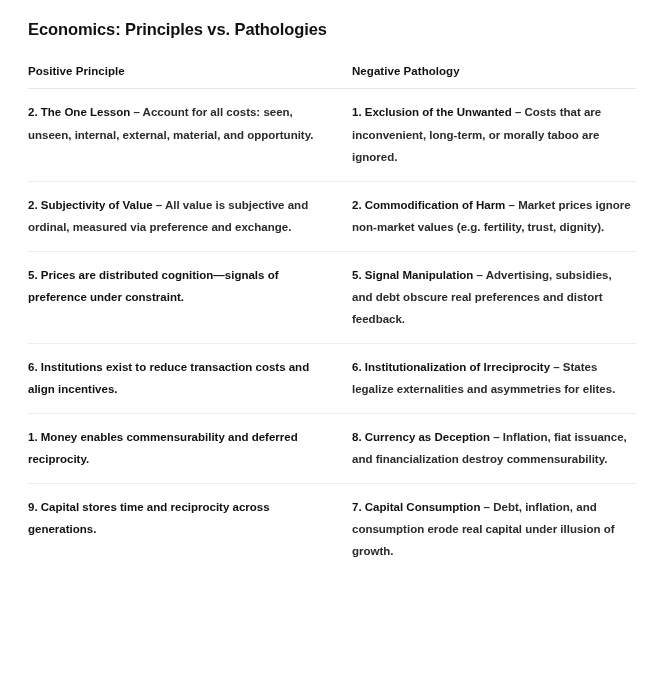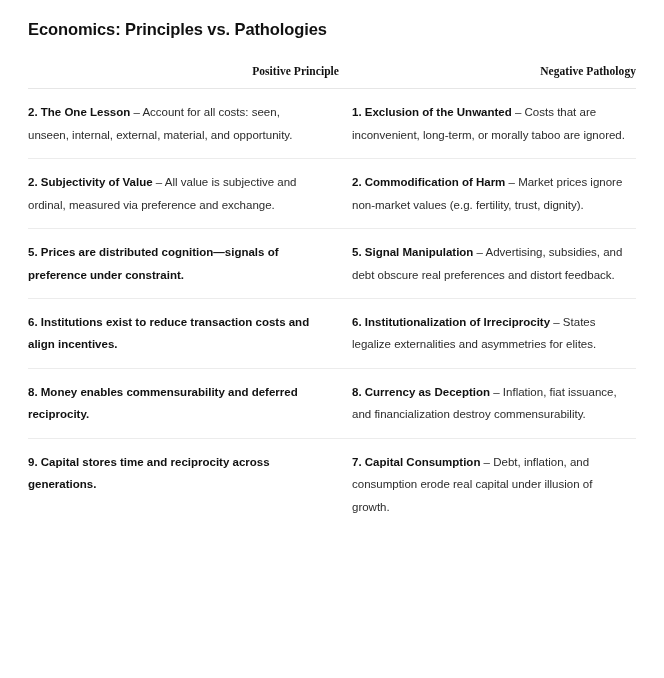--- a/index.html
+++ b/index.html
@@ -35,29 +35,28 @@
   .compare-table {
     width: 608px;
     border-collapse: collapse;
     table-layout: fixed;
     margin-top: 25px;
   }
   .compare-table col.col-left  { width: 311px; }
   .compare-table col.col-right { width: 297px; }
 
   .compare-table thead th {
-    text-align: right;
+    text-align: left;
     font-size: 11.5px;
     font-weight: 700;
     color: #111111;
     padding: 0 0 11px 0;
     border-bottom: 1px solid #e6e6e6;
     vertical-align: bottom;
     letter-spacing: 0.05px;
-    font-family: Liberation Serif, serif;
   }
   .compare-table thead th.cell-right {
     padding-left: 13px;
   }
 
   .compare-table tbody td {
     font-size: 11.5px;
     line-height: 1.95;
     color: #2b2b2b;
     padding: 12px 18px 12px 0;
@@ -69,21 +68,21 @@
     padding-right: 4px;
   }
   .compare-table tbody tr:last-child td {
     border-bottom: none;
   }
   .term {
     font-weight: 700;
     color: #111111;
   }
   .desc {
-    font-weight: 400;
+    font-weight: 700;
     color: #2b2b2b;
   }
 </style>
 </head>
 <body>
 
 <div class="page">
 
   <h1 class="page-title">Economics: Principles vs. Pathologies</h1>
 
@@ -109,21 +108,21 @@
         </tr>
         <tr>
           <td class="cell-left"><span class="term">5. Prices are distributed cognition—signals of preference under constraint.</span><span class="desc"></span></td>
           <td class="cell-right"><span class="term">5. Signal Manipulation</span><span class="desc"> – Advertising, subsidies, and debt obscure real preferences and distort feedback.</span></td>
         </tr>
         <tr>
           <td class="cell-left"><span class="term">6. Institutions exist to reduce transaction costs and align incentives.</span><span class="desc"></span></td>
           <td class="cell-right"><span class="term">6. Institutionalization of Irreciprocity</span><span class="desc"> – States legalize externalities and asymmetries for elites.</span></td>
         </tr>
         <tr>
-          <td class="cell-left"><span class="term">8. Money enables commensurability and deferred reciprocity.</span><span class="desc"></span></td>
+          <td class="cell-left"><span class="term">1. Money enables commensurability and deferred reciprocity.</span><span class="desc"></span></td>
           <td class="cell-right"><span class="term">8. Currency as Deception</span><span class="desc"> – Inflation, fiat issuance, and financialization destroy commensurability.</span></td>
         </tr>
         <tr>
           <td class="cell-left"><span class="term">9. Capital stores time and reciprocity across generations.</span><span class="desc"></span></td>
           <td class="cell-right"><span class="term">7. Capital Consumption</span><span class="desc"> – Debt, inflation, and consumption erode real capital under illusion of growth.</span></td>
         </tr>
       </tbody>
   </table>
 
 </div>

